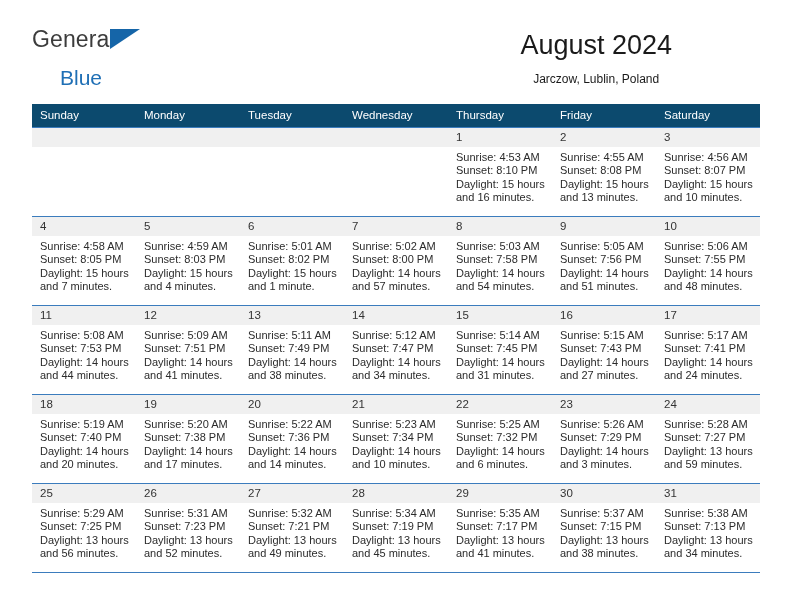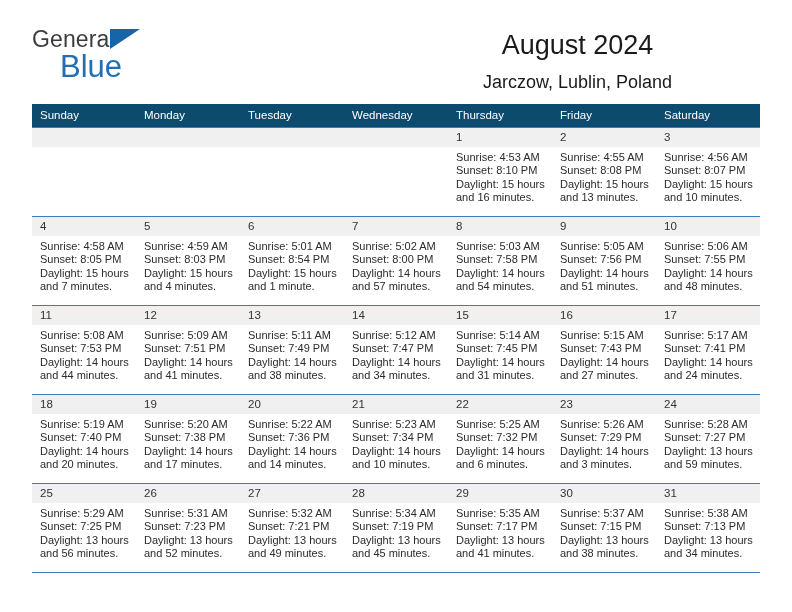--- a/index.html
+++ b/index.html
@@ -17,32 +17,32 @@
     display:flex; align-items:flex-start; justify-content:space-between;
     padding:28px 32px 0 32px;
     height:96px;
   }
   .brand { position:relative; width:170px; }
   .brand-general {
     font-size:23px; color:#3c3c3c; letter-spacing:.1px; line-height:1;
     font-family:"Liberation Sans", sans-serif;
   }
   .brand-blue {
-    font-size:31px; color:#1f6fb5; line-height:1;
-    margin-left:28px; display:block; margin-top:0;
+    font-size:21px; color:#1f6fb5; line-height:1;
+    margin-left:28px; display:block; margin-top:16px;
   }
   .brand-flag {
     position:absolute; left:78px; top:1px;
     width:0; height:0;
     border-left:30px solid #1565a8;
     border-bottom:20px solid transparent;
   }
   .titlewrap { text-align:center; padding-top:2px; }
   .cal-title { font-size:27px; font-weight:400; color:#1a1a1a; line-height:1.15; }
-  .cal-sub { font-size:18px; color:#1a1a1a; margin-top:11px; }
+  .cal-sub { font-size:12px; color:#1a1a1a; margin-top:11px; }
 
   
   .cal { width:728px; margin:8px 32px 0 32px; }
   .cal table { width:100%; border-collapse:collapse; table-layout:fixed; }
   thead th {
     background:#0c4a6e; color:#ffffff;
     font-size:11.5px; font-weight:400;
     text-align:left; padding:5px 0 6px 8px;
     height:22px;
   }
@@ -162,21 +162,21 @@
                 <div>Sunrise: 4:59 AM</div>
                 <div>Sunset: 8:03 PM</div>
                 <div>Daylight: 15 hours</div>
                 <div>and 4 minutes.</div>
               </div>
             </td>
             <td>
               <span class="daynum">6</span>
               <div class="info">
                 <div>Sunrise: 5:01 AM</div>
-                <div>Sunset: 8:54 PM</div>
+                <div>Sunset: 8:02 PM</div>
                 <div>Daylight: 15 hours</div>
                 <div>and 1 minute.</div>
               </div>
             </td>
             <td>
               <span class="daynum">7</span>
               <div class="info">
                 <div>Sunrise: 5:02 AM</div>
                 <div>Sunset: 8:00 PM</div>
                 <div>Daylight: 14 hours</div>

